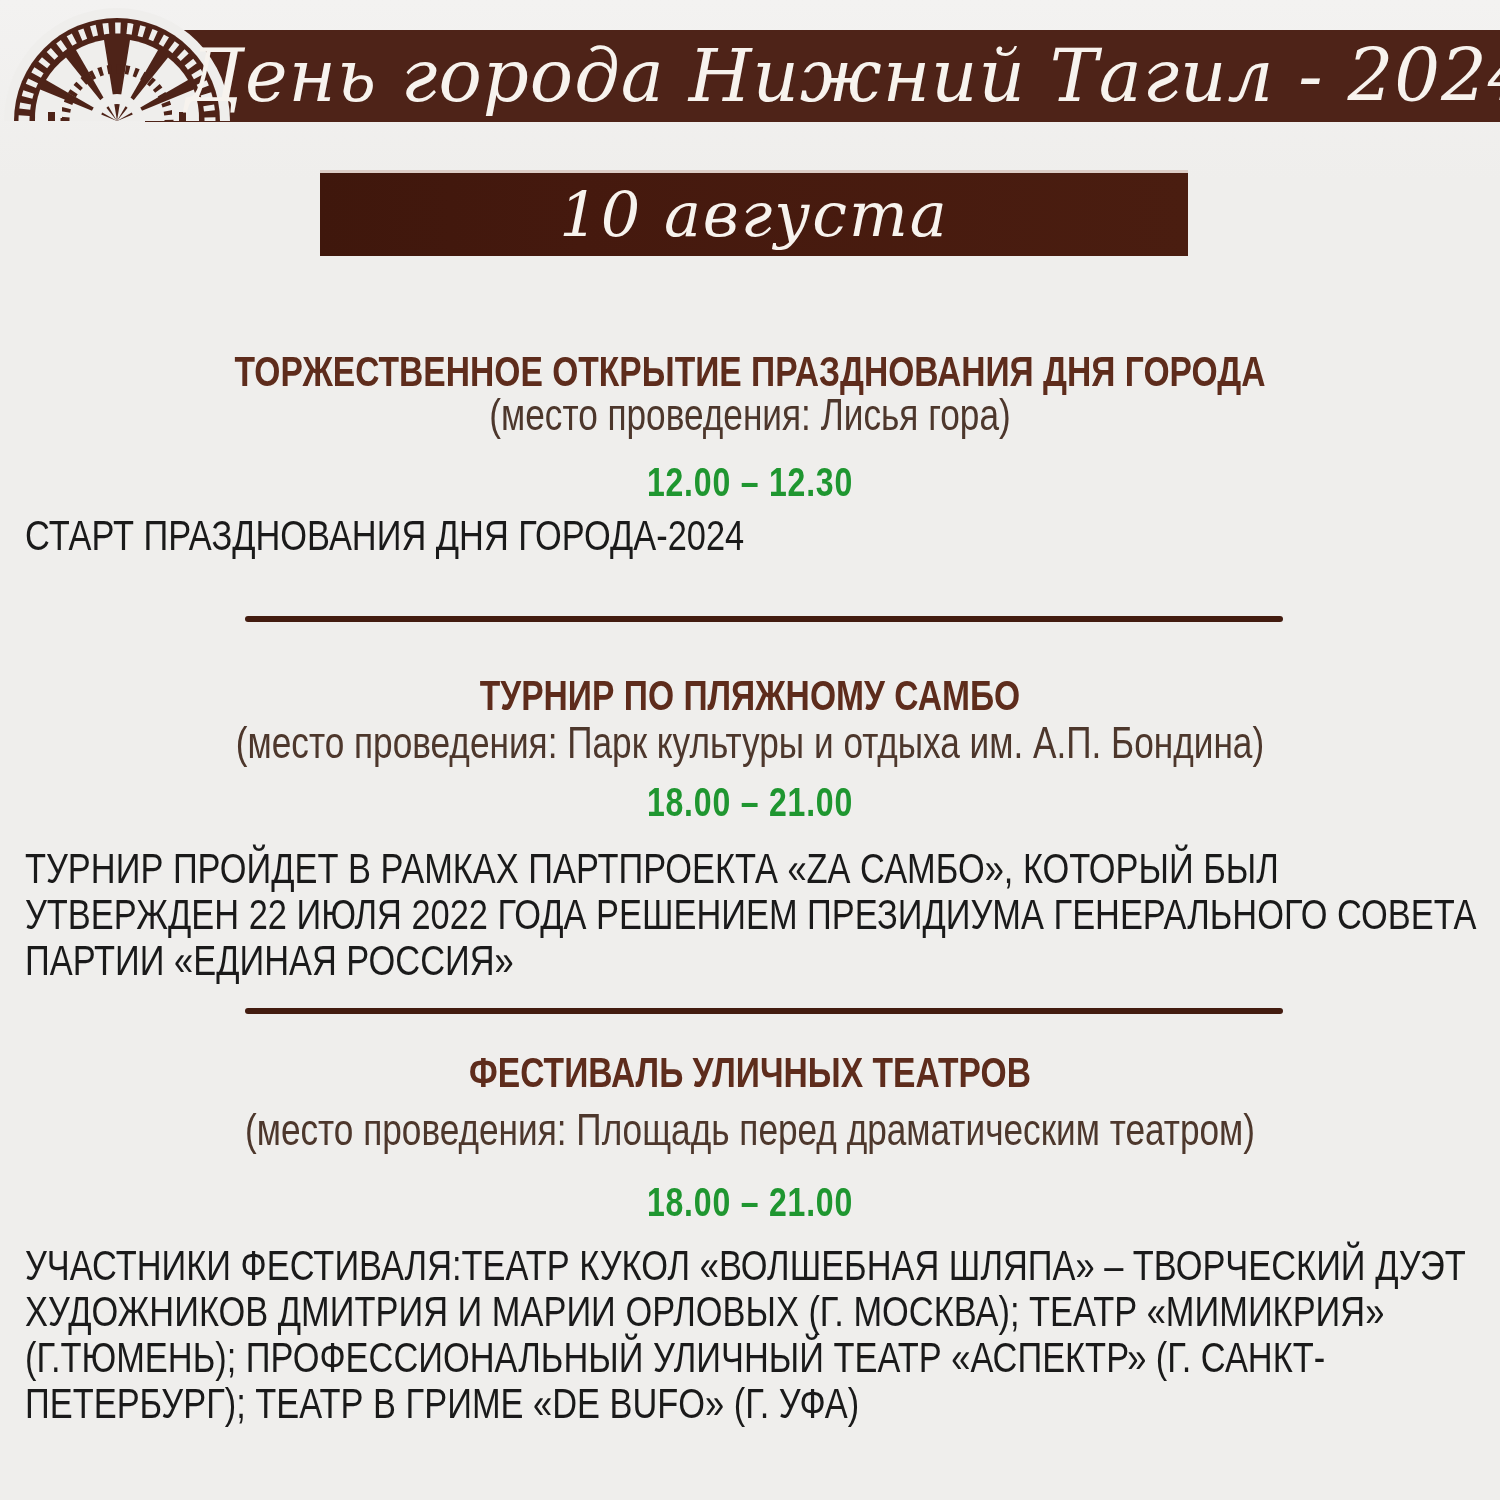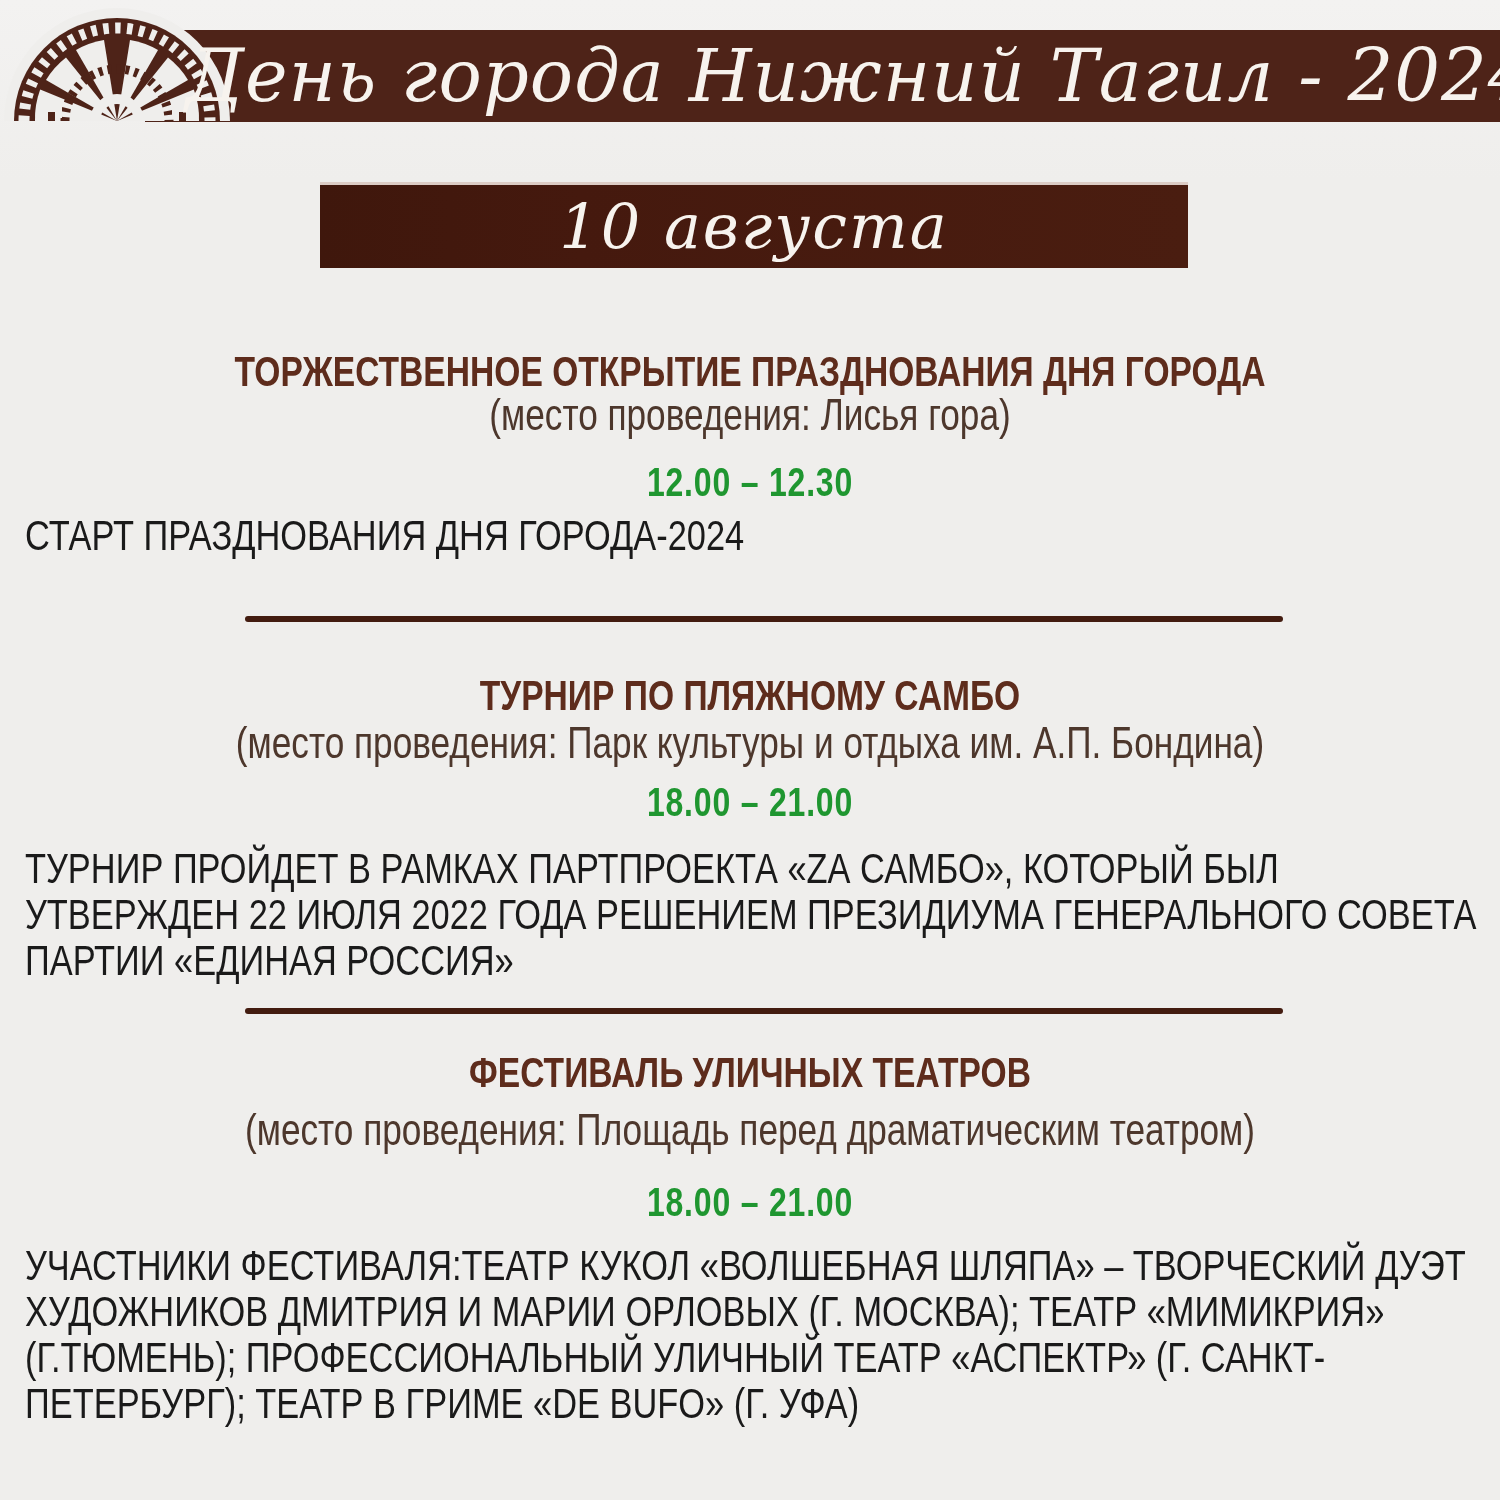--- a/index.html
+++ b/index.html
@@ -19,21 +19,21 @@
   .header-title {
     position:absolute; left:230px; right:10px; top:30px; height:92px;
     display:flex; align-items:center; justify-content:center;
     font-family:"DejaVu Serif", serif; font-style:italic; font-weight:500;
     font-size:72px; letter-spacing:1px; color:#f7f3ee; white-space:nowrap;
   }
   .logo { position:absolute; left:4px; top:4px; }
 
   
   .date-banner {
-    position:absolute; left:320px; top:182px; width:868px; height:86px;
+    position:absolute; left:320px; top:170px; width:868px; height:86px;
     background:linear-gradient(90deg,#3f170c 0%, #45190e 30%, #4a1d10 100%);
     border-top:3px solid #dcccc5;
     box-sizing:border-box;
     display:flex; align-items:center; justify-content:center;
   }
   .date-banner .label {
     font-family:"DejaVu Serif", serif; font-style:italic;
     font-size:62px; color:#f7f3ee; letter-spacing:2px; white-space:nowrap;
   }
 

